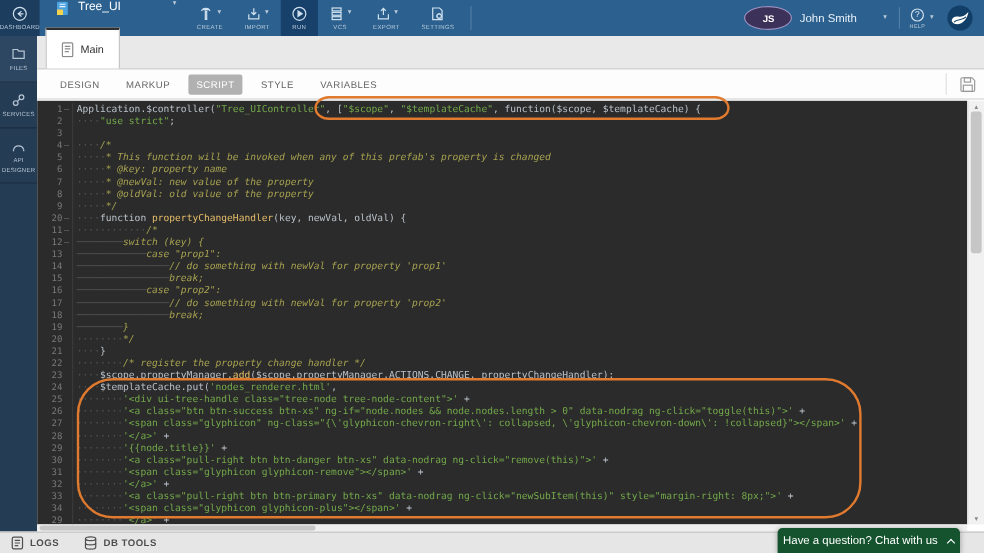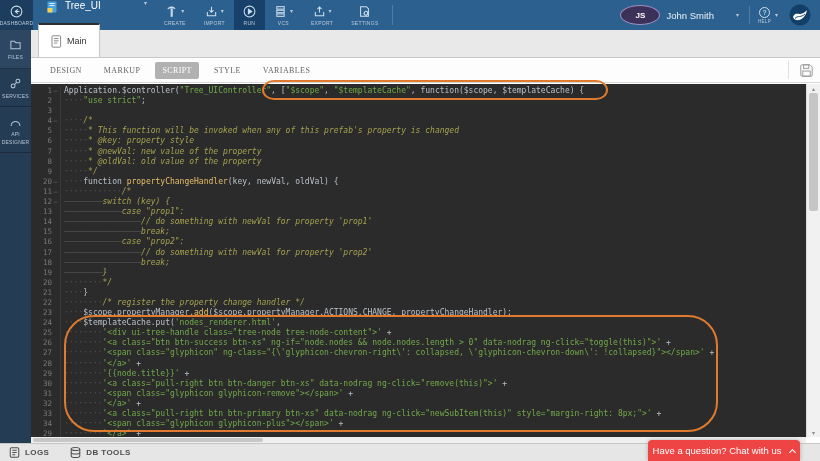--- a/index.html
+++ b/index.html
@@ -82,21 +82,21 @@
   .vs-up { top:1px; } .vs-down { bottom:1px; }
   .vthumb { position:absolute; top:9px; left:2px; right:2px; height:118px; background:#c6c6c6; border-radius:2px; cursor:pointer; }
   .hscroll { position:absolute; left:0; right:14px; bottom:0; height:6px; background:#efefef; }
   .hthumb { position:absolute; left:2px; top:1px; width:230px; height:4px; background:#c7c7c7; border-radius:2px; cursor:pointer; }
   
   .bottombar { position:absolute; left:0; right:0; bottom:0; height:18px; background:#e6e6e6;
     border-top:1px solid #c6c6c6; display:flex; align-items:center; padding-left:8px; gap:20px; }
   .bb-item { display:flex; align-items:center; gap:4px; font-size:8px; color:#4f4f4f;
     letter-spacing:.4px; font-weight:bold; cursor:pointer;text-align:center; }
   
-  .chat { position:absolute; right:20px; bottom:0; width:152px; height:21px; background:#ef4444;
+  .chat { position:absolute; right:20px; bottom:0; width:152px; height:21px; background:#14532d;
     border-radius:4px 4px 0 0; display:flex; align-items:center; justify-content:center; gap:9px;
     color:#fff; font-size:9.5px; cursor:pointer; box-shadow:0 0 4px rgba(0,0,0,.25); }
   .chat-chevron { width:5px; height:5px; border-top:1.5px solid #fff; border-right:1.5px solid #fff;
     transform:rotate(-45deg); margin-top:3px; }
   
   .annotation { position:absolute; border:2px solid #e07a2e; pointer-events:none; }
   svg { display:block; }
 </style>
 </head>
 <body>
@@ -252,21 +252,21 @@
     <div class="tabstrip">
       <div class="tab">
         <svg width="11" height="13" viewBox="0 0 11 13" fill="none" stroke="#8a8a8a" stroke-width="1">
           <rect x="1" y="0.8" width="8.6" height="11.4" rx="0.8"></rect>
             <path d="M3 3.6 h4.6 M3 5.8 h4.6 M3 8 h3.4"></path>
         </svg>
         <span>Main</span>
       </div>
     </div>
     <div class="toolbar">
-      <div id="subTabs" style="display:flex;align-items:center;font-family:Liberation Serif, serif;">
+      <div id="subTabs" style="display:flex;align-items:center;">
           <span class="subtab">DESIGN</span>
           <span class="subtab">MARKUP</span>
           <span class="subtab active">SCRIPT</span>
           <span class="subtab">STYLE</span>
           <span class="subtab">VARIABLES</span>
         </div>
       <div class="save-wrap">
         <svg width="15" height="15" viewBox="0 0 15 15" fill="none" stroke="#9a9a9a" stroke-width="1">
           <path d="M1.8 2.8 a1 1 0 0 1 1-1 H11 l2.2 2.2 V12.2 a1 1 0 0 1 -1 1 H2.8 a1 1 0 0 1 -1-1 Z"></path>
           <rect x="4.6" y="1.8" width="5.2" height="3.6"></rect>
@@ -274,21 +274,21 @@
         </svg>
       </div>
     </div>
     <div class="editor">
       <div class="code-area" id="codeArea">
           <div class="code-line"><span class="gutter"><span class="lnum">1</span><span class="fold">–</span></span><span class="code-content"><span class="tk-p">Application.$controller(</span><span class="tk-s">"Tree_UIController"</span><span class="tk-p">, [</span><span class="tk-s">"$scope"</span><span class="tk-p">, </span><span class="tk-s">"$templateCache"</span><span class="tk-p">, function($scope, $templateCache) {</span></span></div>
           <div class="code-line"><span class="gutter"><span class="lnum">2</span><span class="fold"> </span></span><span class="code-content"><span class="tk-w">····</span><span class="tk-s">"use strict"</span><span class="tk-p">;</span></span></div>
           <div class="code-line"><span class="gutter"><span class="lnum">3</span><span class="fold"> </span></span><span class="code-content"></span></div>
           <div class="code-line"><span class="gutter"><span class="lnum">4</span><span class="fold">–</span></span><span class="code-content"><span class="tk-w">····</span><span class="tk-c">/*</span></span></div>
           <div class="code-line"><span class="gutter"><span class="lnum">5</span><span class="fold"> </span></span><span class="code-content"><span class="tk-w">·····</span><span class="tk-c">* This function will be invoked when any of this prefab's property is changed</span></span></div>
-          <div class="code-line"><span class="gutter"><span class="lnum">6</span><span class="fold"> </span></span><span class="code-content"><span class="tk-w">·····</span><span class="tk-c">* @key: property style</span></span></div>
+          <div class="code-line"><span class="gutter"><span class="lnum">6</span><span class="fold"> </span></span><span class="code-content"><span class="tk-w">·····</span><span class="tk-c">* @key: property name</span></span></div>
           <div class="code-line"><span class="gutter"><span class="lnum">7</span><span class="fold"> </span></span><span class="code-content"><span class="tk-w">·····</span><span class="tk-c">* @newVal: new value of the property</span></span></div>
           <div class="code-line"><span class="gutter"><span class="lnum">8</span><span class="fold"> </span></span><span class="code-content"><span class="tk-w">·····</span><span class="tk-c">* @oldVal: old value of the property</span></span></div>
           <div class="code-line"><span class="gutter"><span class="lnum">9</span><span class="fold"> </span></span><span class="code-content"><span class="tk-w">·····</span><span class="tk-c">*/</span></span></div>
           <div class="code-line"><span class="gutter"><span class="lnum">20</span><span class="fold">–</span></span><span class="code-content"><span class="tk-w">····</span><span class="tk-p">function </span><span class="tk-f">propertyChangeHandler</span><span class="tk-p">(key, newVal, oldVal) {</span></span></div>
           <div class="code-line"><span class="gutter"><span class="lnum">11</span><span class="fold">–</span></span><span class="code-content"><span class="tk-w">············</span><span class="tk-c">/*</span></span></div>
           <div class="code-line"><span class="gutter"><span class="lnum">12</span><span class="fold">–</span></span><span class="code-content"><span class="tk-t">────────</span><span class="tk-c">switch (key) {</span></span></div>
           <div class="code-line"><span class="gutter"><span class="lnum">13</span><span class="fold"> </span></span><span class="code-content"><span class="tk-t">────────────</span><span class="tk-c">case "prop1":</span></span></div>
           <div class="code-line"><span class="gutter"><span class="lnum">14</span><span class="fold"> </span></span><span class="code-content"><span class="tk-t">────────────────</span><span class="tk-c">// do something with newVal for property 'prop1'</span></span></div>
           <div class="code-line"><span class="gutter"><span class="lnum">15</span><span class="fold"> </span></span><span class="code-content"><span class="tk-t">────────────────</span><span class="tk-c">break;</span></span></div>
           <div class="code-line"><span class="gutter"><span class="lnum">16</span><span class="fold"> </span></span><span class="code-content"><span class="tk-t">────────────</span><span class="tk-c">case "prop2":</span></span></div>

